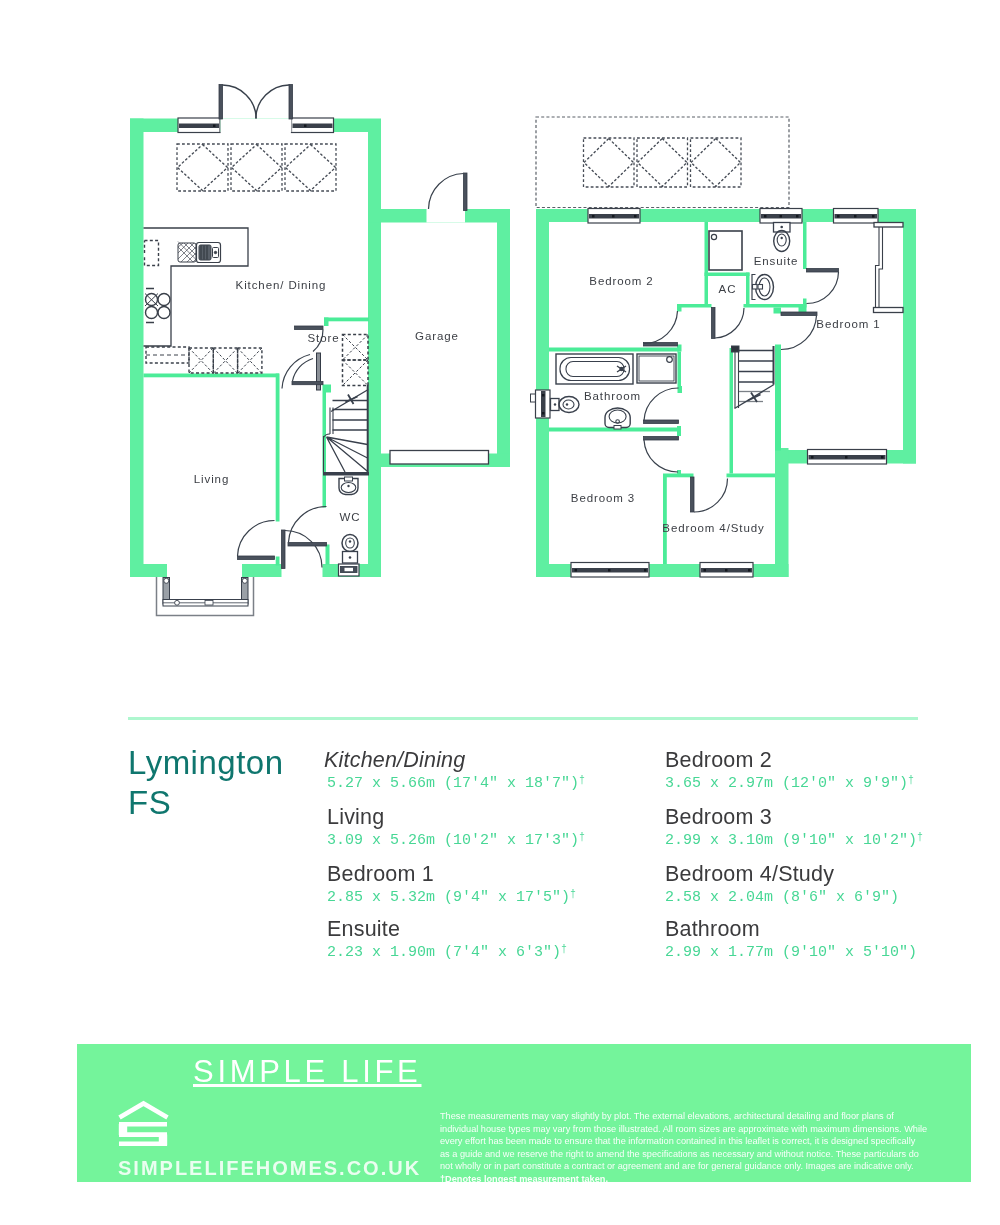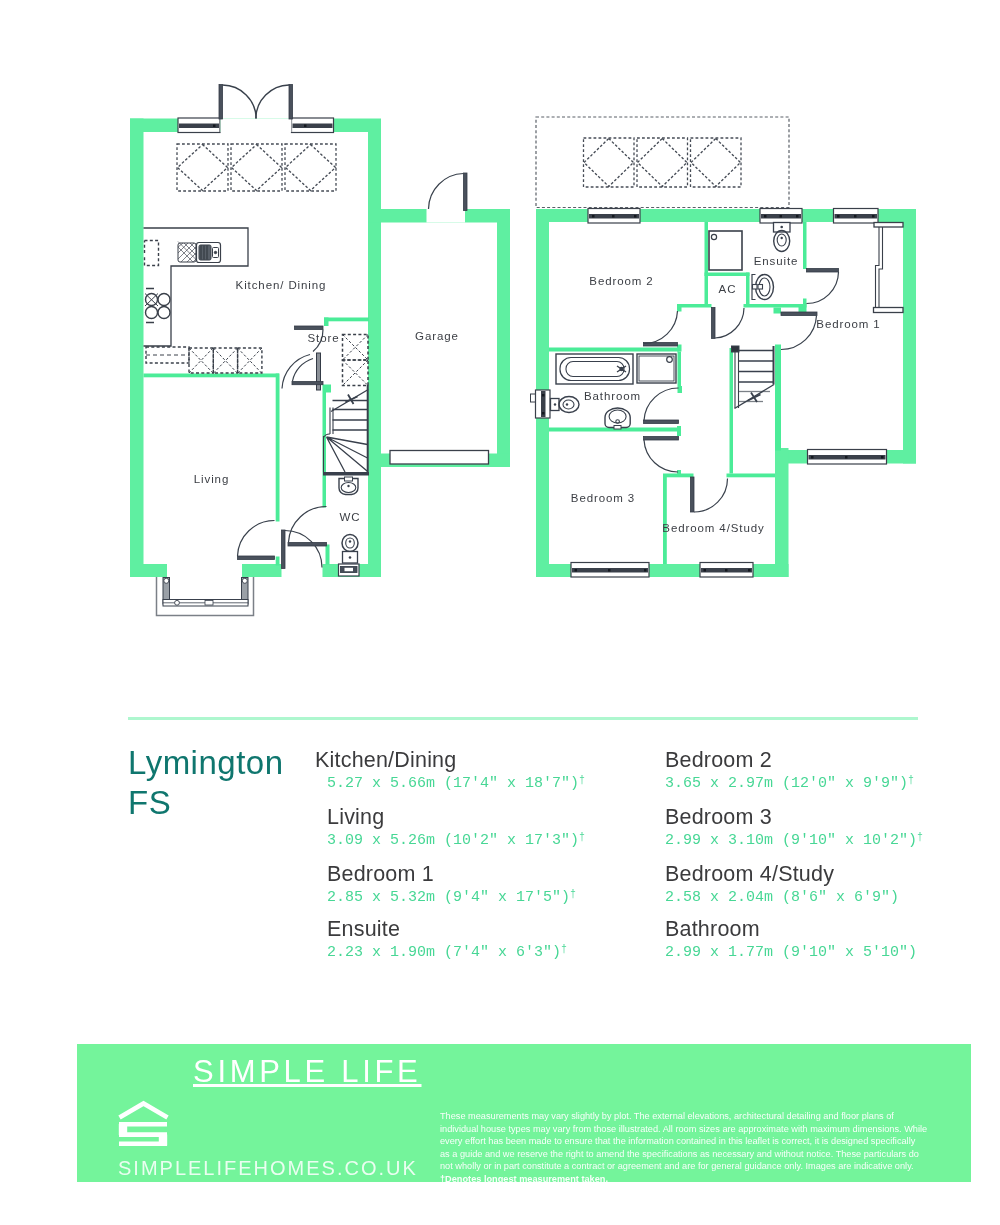--- a/index.html
+++ b/index.html
@@ -459,21 +459,21 @@
 <text class="lbl" x="713.5" y="531.5" text-anchor="middle">Bedroom 4/Study</text>
 </g>
 </svg>
 
 <div id="textsection">
 
 <div style="position:absolute;left:128px;top:717px;width:790px;height:2.5px;background:#aef7cf;"></div>
 
 <div style="position:absolute;left:128px;top:743px;font-size:33px;line-height:40px;color:#0f766e;letter-spacing:0.5px;">Lymington<br>FS</div>
 
-<div class="hdr" style="left:315px;top:748px;">Kitchen/Dining</div>
+<div class="hdr" style="left:324px;top:748px;font-style:italic;">Kitchen/Dining</div>
 
 <div class="dim" style="left:327px;top:775px;">5.27 x 5.66m (17'4" x 18'7")<span style="font-size:10px;vertical-align:4px;">†</span></div>
 
 <div class="hdr" style="left:327px;top:805px;">Living</div>
 
 <div class="dim" style="left:327px;top:832px;">3.09 x 5.26m (10'2" x 17'3")<span style="font-size:10px;vertical-align:4px;">†</span></div>
 
 <div class="hdr" style="left:327px;top:862px;">Bedroom 1</div>
 
 <div class="dim" style="left:327px;top:889px;">2.85 x 5.32m (9'4" x 17'5")<span style="font-size:10px;vertical-align:4px;">†</span></div>
@@ -504,17 +504,17 @@
 <div style="position:absolute;left:77px;top:1044px;width:894px;height:138px;background:#74F49B;"></div>
 
 <svg style="left:118px;top:1099px;" width="52" height="50" viewBox="0 0 52 50">
 <path d="M1.5,18.5 L25.5,4.5 L49.5,18.5" stroke="#fff" stroke-width="4.6" fill="none"></path>
 <path d="M1,25.2 H49 M1,35.6 H49 M1,44.8 H49" stroke="#fff" stroke-width="4.6" fill="none"></path>
 <path d="M5,25 V36 M45,35.5 V46.5" stroke="#fff" stroke-width="8.4" fill="none"></path>
 </svg>
 
 <div style="position:absolute;left:193px;top:1054px;color:#fff;font-size:31px;letter-spacing:3.7px;text-decoration:underline;">SIMPLE LIFE</div>
 
-<div style="position:absolute;left:118px;top:1157px;color:rgba(255,255,255,0.85);font-size:20px;letter-spacing:2px;">SIMPLELIFEHOMES.CO.UK</div>
+<div style="position:absolute;left:118px;top:1157px;color:rgba(255,255,255,0.85);font-size:20px;letter-spacing:2px;font-weight:bold;">SIMPLELIFEHOMES.CO.UK</div>
 
 <div style="position:absolute;left:440px;top:1110px;color:rgba(255,255,255,0.95);font-size:9.2px;line-height:12.5px;white-space:nowrap;">These measurements may vary slightly by plot. The external elevations, architectural detailing and floor plans of<br>individual house types may vary from those illustrated. All room sizes are approximate with maximum dimensions. While<br>every effort has been made to ensure that the information contained in this leaflet is correct, it is designed specifically<br>as a guide and we reserve the right to amend the specifications as necessary and without notice. These particulars do<br>not wholly or in part constitute a contract or agreement and are for general guidance only. Images are indicative only.<br><b>†Denotes longest measurement taken.</b></div>
 </div>
 </div>
 
 </body></html>

